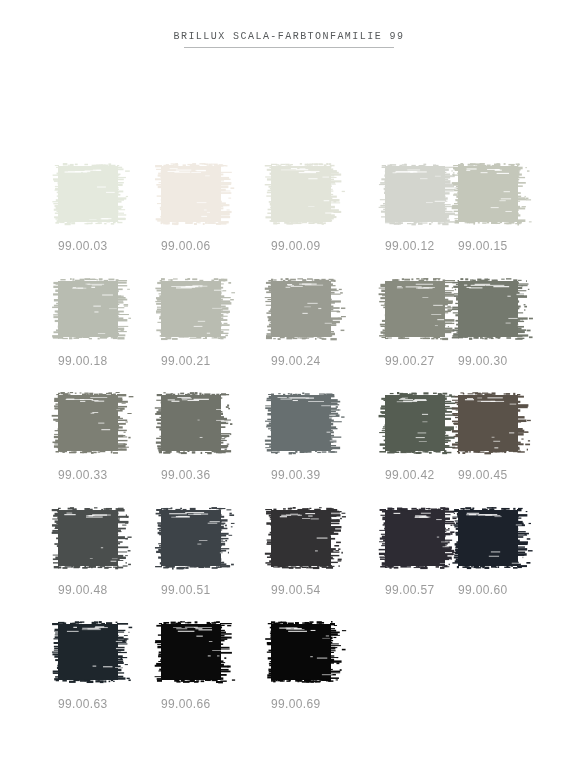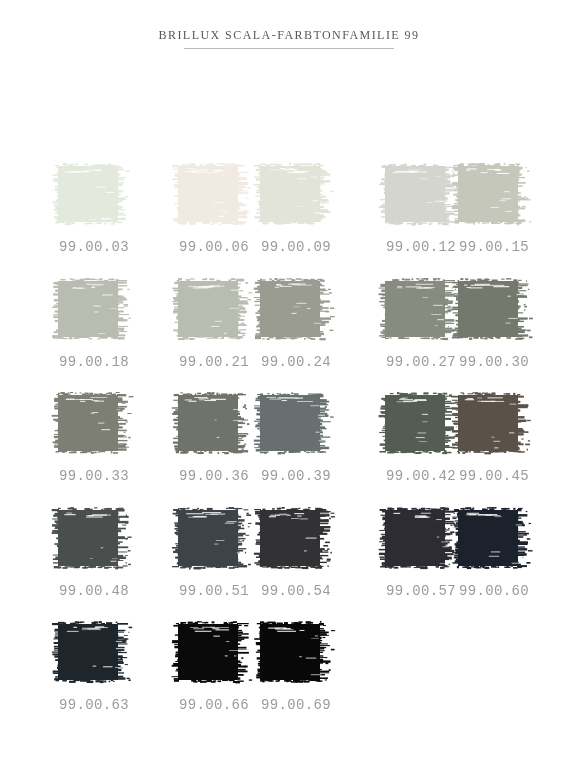--- a/index.html
+++ b/index.html
@@ -18,22 +18,22 @@
   
   .page-header {
     position: absolute;
     top: 24px;
     left: 0;
     width: 578px;
     text-align: center;
   }
   .header-title {
     display: inline-block;
-    font-family: Liberation Serif, serif;
-    font-size: 12px;
+    font-family: Liberation Mono, monospace;
+    font-size: 10px;
     letter-spacing: 1.45px;
     color: #55585a;
     padding: 0 10px 5px 10px;
     white-space: nowrap;
   }
   .header-rule {
     width: 210px;
     height: 1px;
     background: #b7b9ba;
     margin: 0 auto;
@@ -49,45 +49,44 @@
   .palette-row {
     position: relative;
     height: 114.5px;
   }
   .swatch-cell {
     position: absolute;
     top: 0;
     width: 78px;
   }
   .swatch-cell:nth-child(1) { left: 0px; }
-  .swatch-cell:nth-child(2) { left: 120px; }
-  .swatch-cell:nth-child(3) { left: 202px; }
+  .swatch-cell:nth-child(2) { left: 103px; }
+  .swatch-cell:nth-child(3) { left: 213px; }
   .swatch-cell:nth-child(4) { left: 327px; }
   .swatch-cell:nth-child(5) { left: 400px; }
 
   
   .swatch-paint {
     position: relative;
     width: 78px;
     height: 62px;
   }
   .swatch-paint svg {
     display: block;
     width: 78px;
     height: 62px;
     overflow: visible;
   }
 
   .swatch-label {
     margin-top: 14px;
-    font-family: Liberation Mono, monospace;
-    font-size: 14px;
+    font-family: Liberation Sans, sans-serif;
+    font-size: 12px;
     letter-spacing: 0.35px;
     color: #9b9b9b;
-    text-align: center;
     width: 72px;
     padding-left: 6px;
   }
 </style>
 </head>
 <body>
 
 <div class="page-header">
   <div class="header-title">BRILLUX SCALA-FARBTONFAMILIE 99</div>
   <div class="header-rule"></div>

